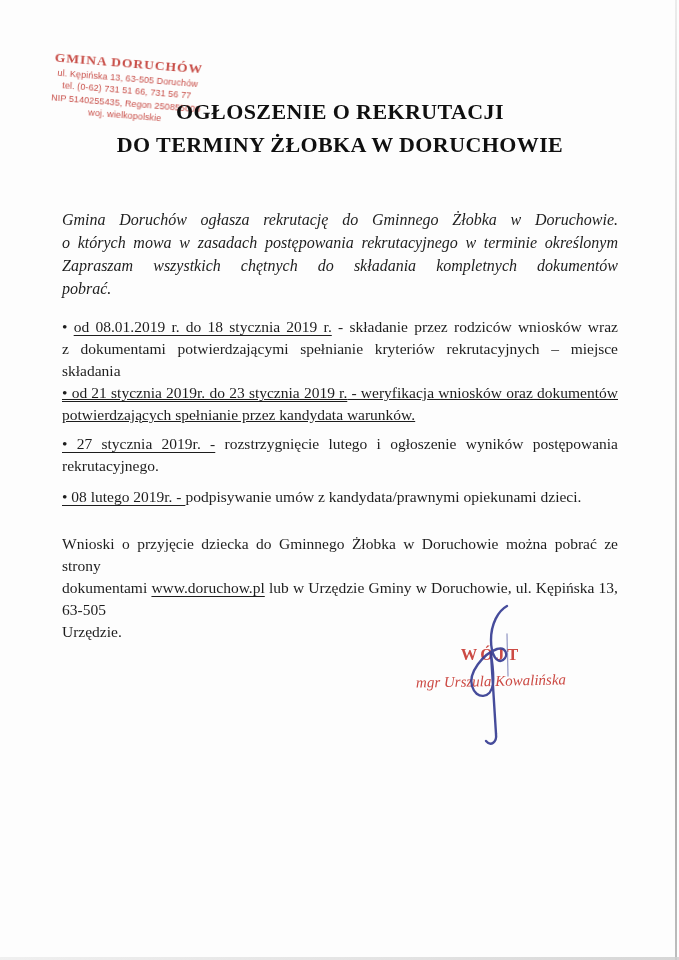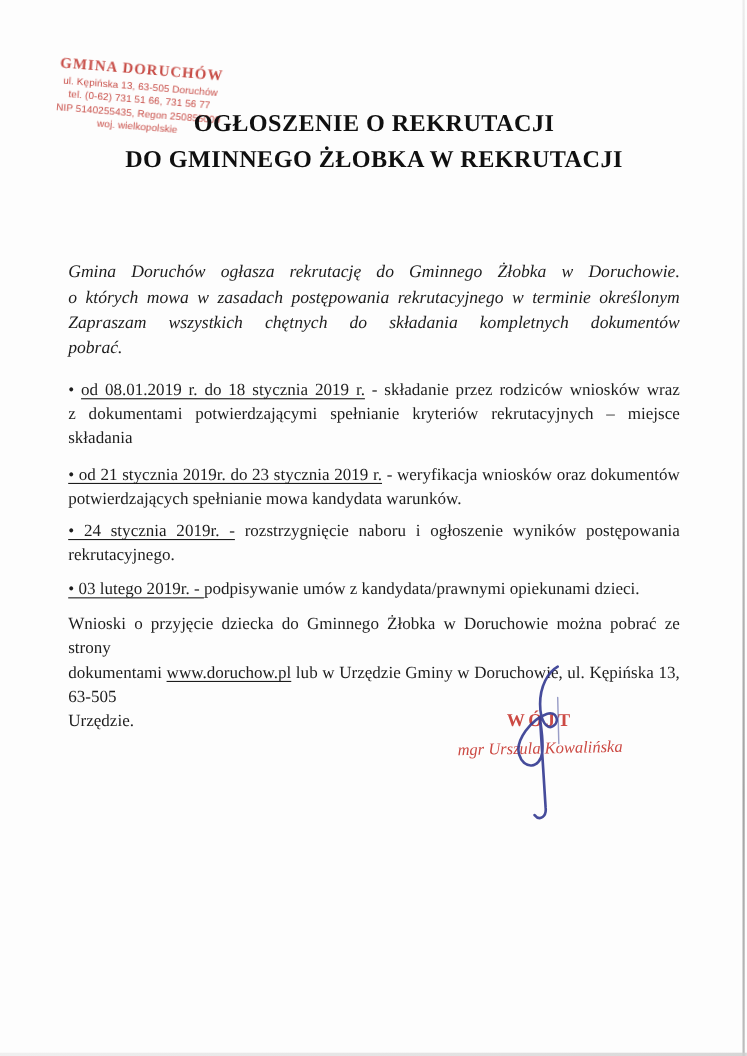--- a/index.html
+++ b/index.html
@@ -12,28 +12,28 @@
     position:absolute;left:24px;top:46px;width:212px;text-align:center;
     transform:rotate(4.6deg);transform-origin:0 0;opacity:.95;filter:blur(.2px);
   }
   .gmina-stamp .l1{font-size:13.5px;font-weight:bold;letter-spacing:1px;line-height:18px;}
   .gmina-stamp .ln{font-family:"Liberation Sans","DejaVu Sans",sans-serif;font-size:9px;line-height:12.4px;letter-spacing:.1px;}
   
   .title{position:absolute;left:62px;top:95px;width:556px;text-align:center;
          font-weight:bold;font-size:22px;letter-spacing:.4px;color:#101010;}
   .title div{line-height:33px;}
   
-  .doc{position:absolute;left:62px;top:236px;width:556px;font-size:15.5px;}
+  .doc{position:absolute;left:62px;top:208px;width:556px;font-size:15.5px;}
   .para{line-height:22px;margin:0;}
   .para.italic{font-style:italic;font-size:16px;line-height:23px;}
   .para:nth-child(2){margin-top:16px;}
-  .para:nth-child(3){margin-top:11px;}
+  .para:nth-child(3){margin-top:0;text-decoration:underline;}
   .para:nth-child(4){margin-top:7px;}
   .para:nth-child(5){margin-top:9px;}
-  .para:nth-child(6){margin-top:10px;}
+  .para:nth-child(6){margin-top:25px;}
   .line{min-height:22px;}
   .para.italic .line{min-height:23px;}
   .line.just{text-align:justify;text-align-last:justify;}
   .u{text-decoration:underline;text-underline-offset:2.5px;text-decoration-thickness:1px;}
   
   .sig-stamp{position:absolute;left:406px;top:646px;width:170px;text-align:center;filter:blur(.15px);}
   .sig-role{font-weight:bold;font-size:16.5px;letter-spacing:3px;line-height:18px;}
   .sig-name{font-style:italic;font-size:15px;margin-top:9px;transform:rotate(-1.2deg);}
   
   .ink{position:absolute;left:0;top:0;pointer-events:none;}
@@ -51,44 +51,44 @@
   <div class="gmina-stamp" style="color: rgb(197, 68, 62);">
     <div class="l1">GMINA DORUCHÓW</div>
     <div class="ln">ul. Kępińska 13, 63-505 Doruchów</div>
     <div class="ln">tel. (0-62) 731 51 66, 731 56 77</div>
     <div class="ln">NIP 5140255435, Regon 250855009</div>
     <div class="ln">woj. wielkopolskie</div>
   </div>
 
   <div class="title">
     <div>OGŁOSZENIE O REKRUTACJI</div>
-    <div>DO GMINNEGO ŻŁOBKA W REKRUTACJI</div>
+    <div>DO TERMINY ŻŁOBKA W DORUCHOWIE</div>
   </div>
 
   <div class="doc">
       <div class="para italic">
         <div class="line just"><span>Gmina Doruchów ogłasza rekrutację do Gminnego Żłobka w Doruchowie.</span></div>
         <div class="line just"><span>o których mowa w zasadach postępowania rekrutacyjnego w terminie określonym</span></div>
         <div class="line just"><span>Zapraszam wszystkich chętnych do składania kompletnych dokumentów</span></div>
         <div class="line"><span>pobrać.</span></div>
       </div>
       <div class="para">
         <div class="line just"><span>• </span><span class="u">od 08.01.2019 r. do 18 stycznia 2019 r.</span><span> - składanie przez rodziców wniosków wraz</span></div>
         <div class="line just"><span>z dokumentami potwierdzającymi spełnianie kryteriów rekrutacyjnych – miejsce składania</span></div>
       </div>
       <div class="para">
         <div class="line just"><span class="u">• od 21 stycznia 2019r. do 23 stycznia 2019 r.</span><span> - weryfikacja wniosków oraz dokumentów</span></div>
-        <div class="line"><span>potwierdzających spełnianie mowa kandydata warunków.</span></div>
+        <div class="line"><span>potwierdzających spełnianie przez kandydata warunków.</span></div>
       </div>
       <div class="para">
-        <div class="line just"><span class="u">• 24 stycznia 2019r. -</span><span> rozstrzygnięcie naboru i ogłoszenie wyników postępowania</span></div>
+        <div class="line just"><span class="u">• 27 stycznia 2019r. -</span><span> rozstrzygnięcie lutego i ogłoszenie wyników postępowania</span></div>
         <div class="line"><span>rekrutacyjnego.</span></div>
       </div>
       <div class="para">
-        <div class="line"><span class="u">• 03 lutego 2019r. - </span><span>podpisywanie umów z kandydata/prawnymi opiekunami dzieci.</span></div>
+        <div class="line"><span class="u">• 08 lutego 2019r. - </span><span>podpisywanie umów z kandydata/prawnymi opiekunami dzieci.</span></div>
       </div>
       <div class="para">
         <div class="line just"><span>Wnioski o przyjęcie dziecka do Gminnego Żłobka w Doruchowie można pobrać ze strony</span></div>
         <div class="line just"><span>dokumentami </span><span class="u">www.doruchow.pl</span><span> lub w Urzędzie Gminy w Doruchowie, ul. Kępińska 13, 63-505</span></div>
         <div class="line"><span>Urzędzie.</span></div>
       </div>
     </div>
 
   <div class="sig-stamp" style="color: rgb(204, 74, 68);">
     <div class="sig-role">WÓJT</div>

